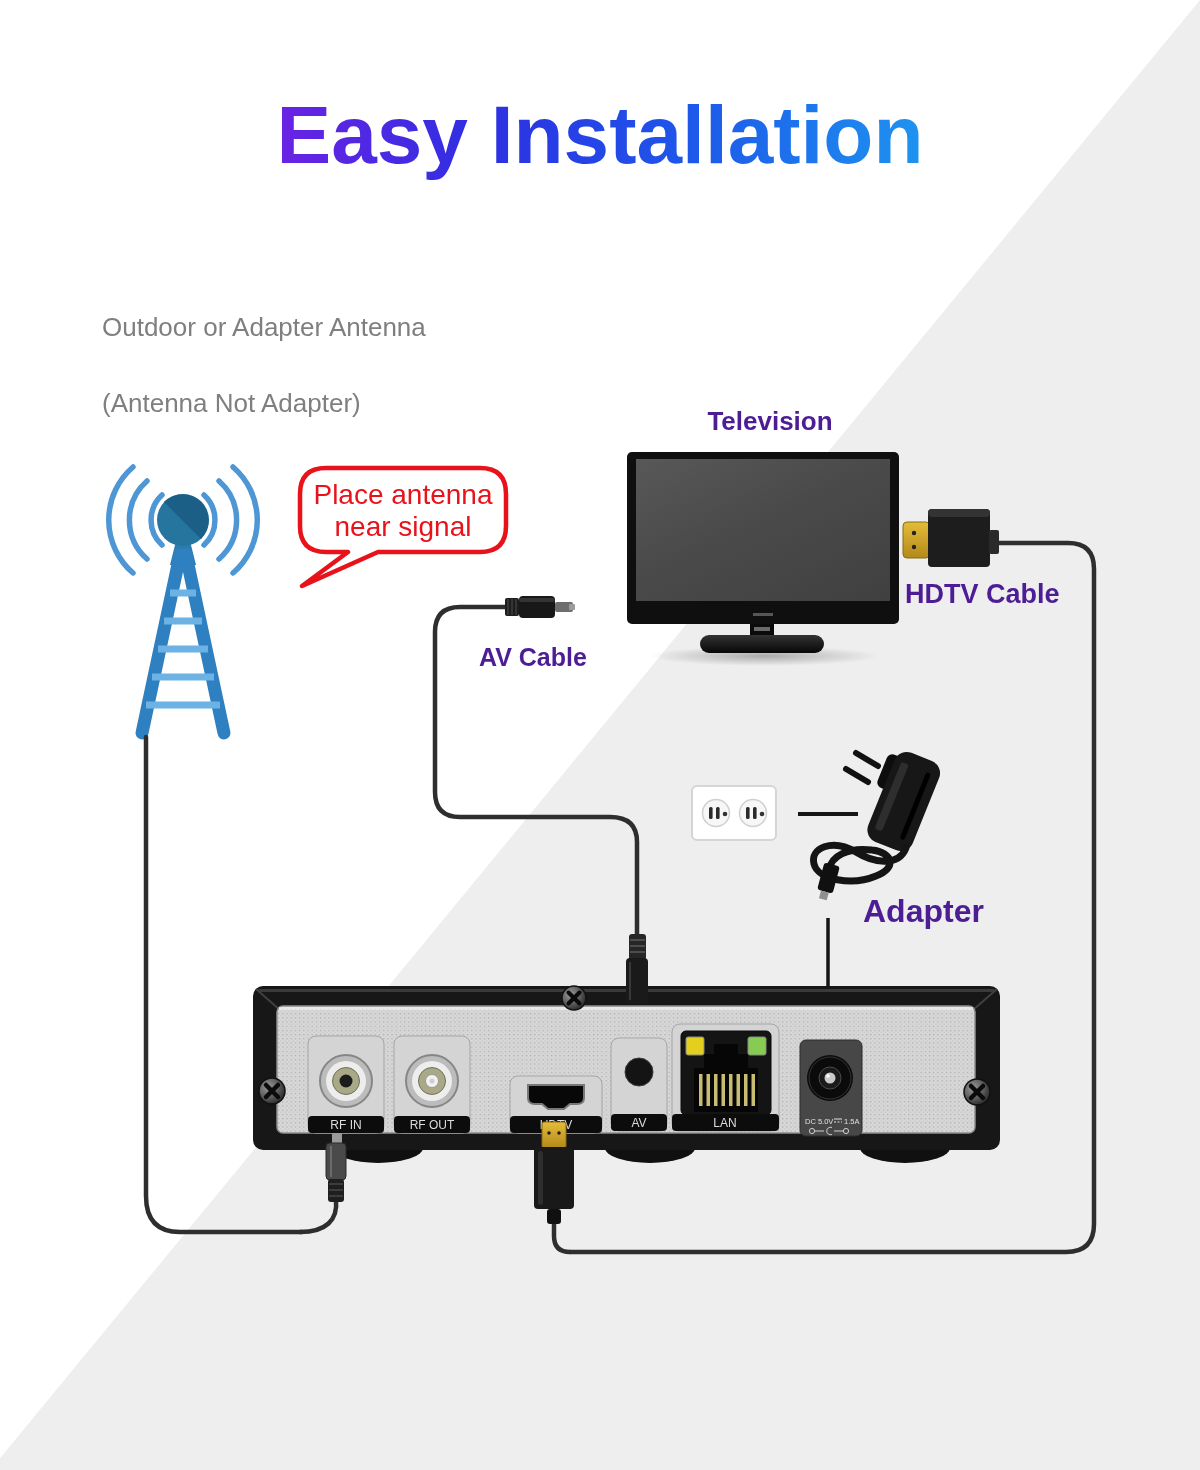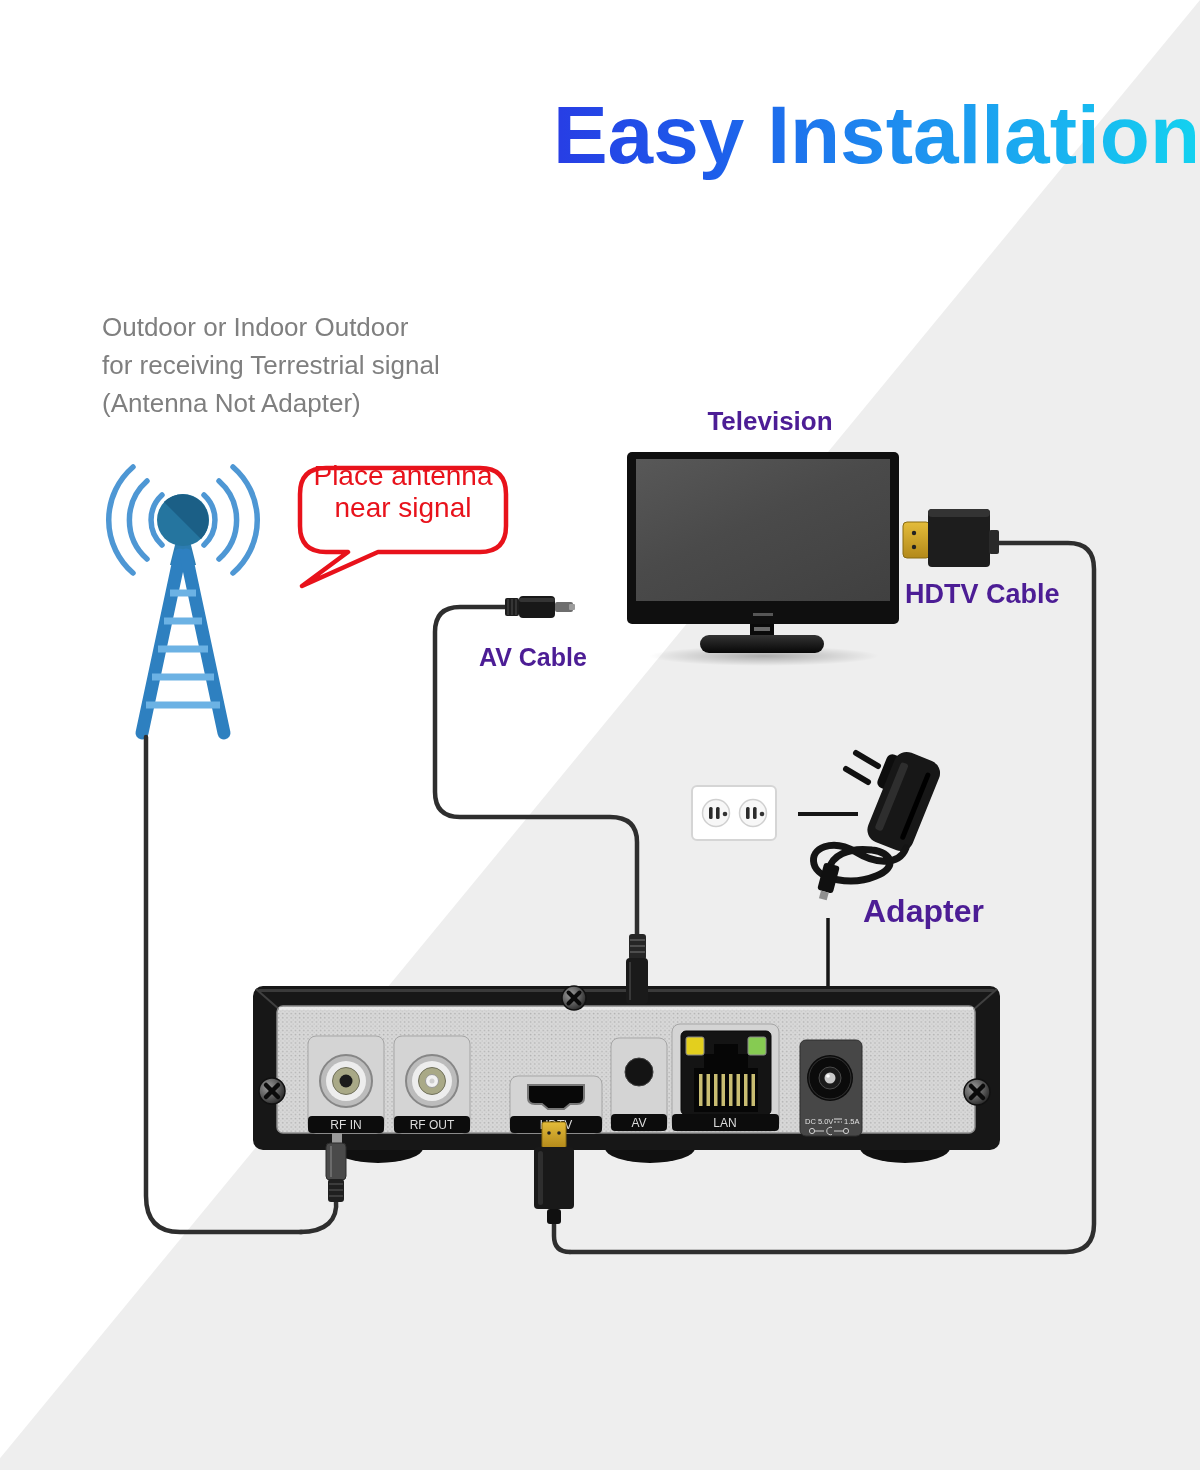--- a/index.html
+++ b/index.html
@@ -6,31 +6,31 @@
   #canvas{
     position:relative;width:1200px;height:1470px;overflow:hidden;background:#ffffff;
     font-family:"Liberation Sans",sans-serif;
   }
   .bg-tri{
     position:absolute;left:0;top:0;width:1200px;height:1470px;
     background:#eeeeee;
     clip-path:polygon(100% 0%,100% 100%,0% 100%,0% 99.2%);
   }
   .title{
-    position:absolute;left:0;top:88px;width:1200px;text-align:right;
+    position:absolute;left:0;top:88px;width:1200px;text-align:center;
     font-size:82px;font-weight:bold;letter-spacing:0px;
     background:linear-gradient(90deg,#cf13ef 0%,#7d1fe4 18%,#2d2fe2 40%,#1d59ea 58%,#1e97f0 78%,#13d2f0 100%);
     -webkit-background-clip:text;background-clip:text;color:transparent;
   }
   .note{
     position:absolute;left:102px;top:308px;font-size:26px;line-height:38px;color:#7f7f7f;
   }
   .bubble-svg{position:absolute;left:290px;top:462px;}
   .bubble-text{
-    position:absolute;left:300px;top:460px;width:206px;text-align:center;
+    position:absolute;left:300px;top:479px;width:206px;text-align:center;
     font-size:28px;line-height:32px;color:#e8121b;font-weight:normal;
   }
   .lbl{position:absolute;font-weight:bold;color:#4c1d95;}
   .lbl-tv{left:640px;top:406px;width:260px;text-align:center;font-size:26px;}
   .lbl-hdtv{left:905px;top:579px;font-size:27px;}
   .lbl-av{left:479px;top:643px;font-size:25px;}
   .lbl-adapter{left:863px;top:893px;font-size:32px;}
   
   .tv-frame{position:absolute;left:627px;top:452px;width:272px;height:172px;background:#0f0f0f;border-radius:5px;}
   .tv-screen{position:absolute;left:9px;top:7px;right:9px;bottom:23px;background:linear-gradient(155deg,#585858 0%,#4a4a4a 45%,#404040 100%);}
@@ -45,22 +45,22 @@
 </head>
 <body>
 
 <div id="canvas">
 
   <div class="bg-tri"></div>
 
   <div class="title">Easy Installation</div>
 
   <div class="note">
-    <span>Outdoor or Indoor Outdoor</span><br>
-    <span>for receiving Terrestrial signal</span><br>
+    <span>Outdoor or Adapter Antenna</span><br>
+    <br>
     <span>(Antenna Not Adapter)</span>
   </div>
 
   <svg class="ant" width="190" height="300" style="position:absolute;left:92px;top:455px;" viewBox="0 0 190 300">
     <g stroke="#4e97d4" stroke-width="5.5" fill="none" stroke-linecap="round">
       <path d="M 70,40 A 34,34 0 0 0 70,90"></path>
       <path d="M 55,26 A 52,52 0 0 0 55,104"></path>
       <path d="M 41,12 A 70,70 0 0 0 41,118"></path>
       <path d="M 112,40 A 34,34 0 0 1 112,90"></path>
       <path d="M 127,26 A 52,52 0 0 1 127,104"></path>

